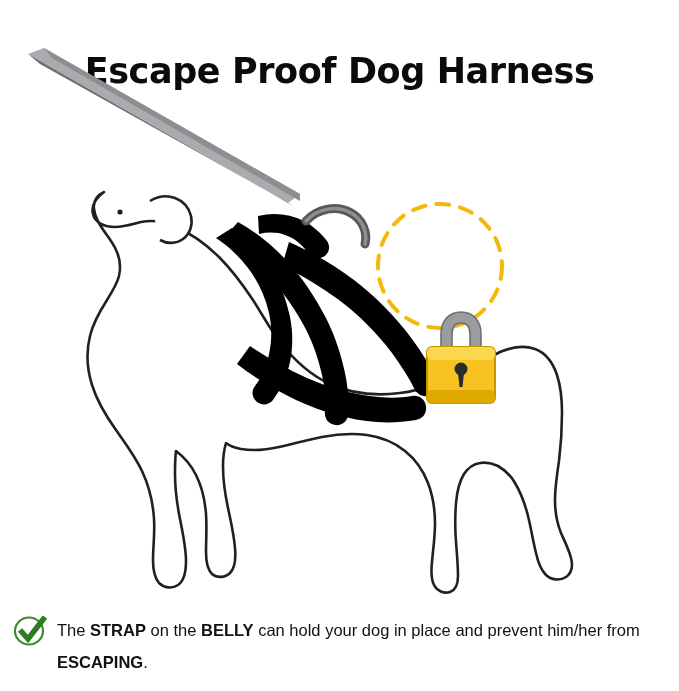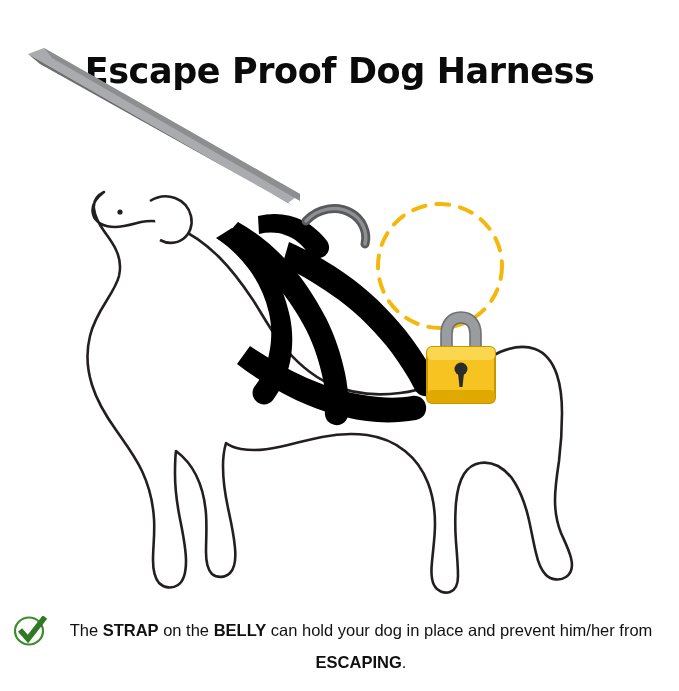--- a/index.html
+++ b/index.html
@@ -39,21 +39,20 @@
     left: 0;
     width: 679px;
     height: 556px;
   }
   .caption {
     position: absolute;
     left: 0;
     top: 606px;
     width: 679px;
     height: 85px;
-    text-align: center;
   }
   .check-wrap {
     position: absolute;
     left: 14px;
     top: 10px;
     width: 34px;
     height: 32px;
   }
   .cap-text {
     position: absolute;

